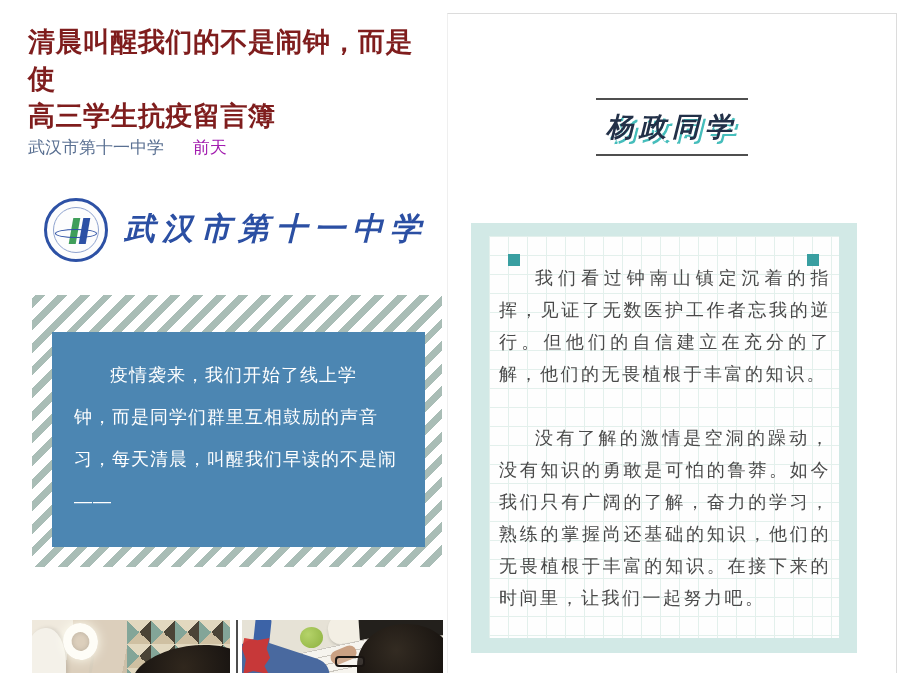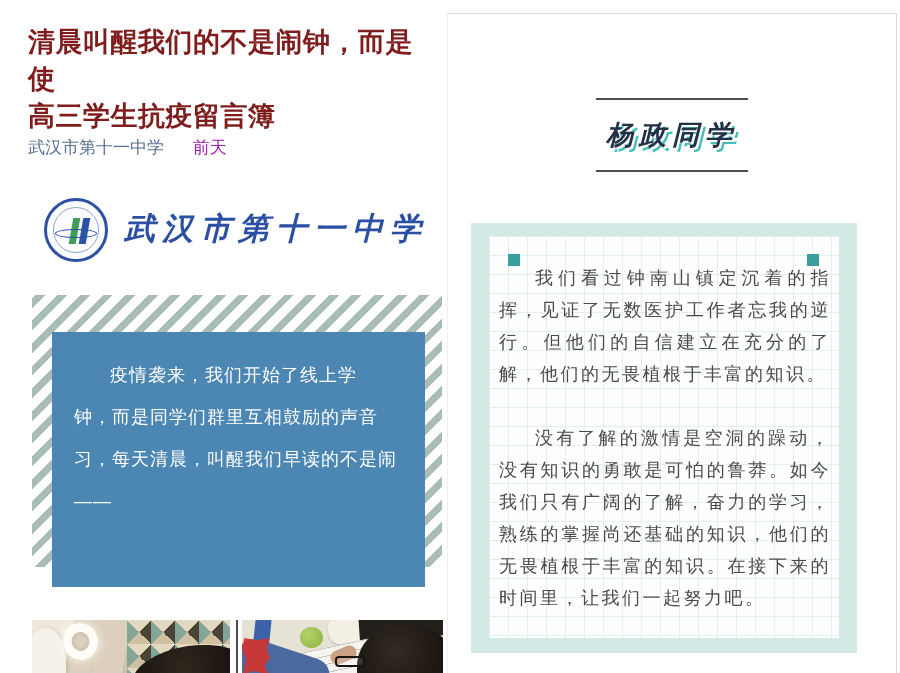--- a/index.html
+++ b/index.html
@@ -24,21 +24,21 @@
                     border-radius:50%; border:1px solid #2d51a5; }
   .bar { position:absolute; top:17px; width:7px; height:26px; transform:skewX(-10deg); }
   .b1 { left:24px; background:#3f9e5a; }
   .b2 { left:34px; background:#2d51a5; }
   .school-script { position:absolute; left:80px; top:12px; width:320px;
                    font-family:"DejaVu Serif","Liberation Serif",serif; font-style:italic; font-weight:700;
                    font-size:31px; color:#2b4fa3; letter-spacing:7px; white-space:nowrap; }
 
   .stripe-box { position:absolute; left:32px; top:295px; width:410px; height:272px;
                 background:repeating-linear-gradient(-45deg,#ffffff 0 9px,#a9bdb6 9px 16px); }
-  .blue-quote { position:absolute; left:20px; top:37px; width:373px; height:255px;
+  .blue-quote { position:absolute; left:20px; top:37px; width:373px; height:215px;
                 background:#4c86b2; padding:22px 22px 0 22px; }
   .q-line { color:#fff; font-size:18px; letter-spacing:1px; line-height:42px; white-space:nowrap; }
   .q-line:first-child { text-indent:2em; }
 
   
   .photo { position:absolute; top:620px; height:53px; overflow:hidden; }
   .photo-left { left:32px; width:198px; background:linear-gradient(100deg,#efe9dd 0 20%,#dccfbc 20% 48%,#cdbfa8 48%); }
   .lamp-base { position:absolute; left:-8px; top:8px; width:42px; height:90px; background:#f4f1e9;
                border-radius:50% 45% 0 0/40%; box-shadow:2px 0 4px rgba(0,0,0,.12); }
   .ring-light { position:absolute; left:30px; top:3px; width:37px; height:37px; border-radius:50%;
@@ -76,21 +76,21 @@
   .red-seal { position:absolute; left:0; top:18px; width:28px; height:36px; background:#d23430; opacity:.92;
               clip-path:polygon(8% 0,55% 6%,98% 0,88% 30%,100% 55%,80% 78%,95% 100%,40% 92%,5% 100%,14% 60%,0 30%);
               }
   .pink-corner { position:absolute; right:-5px; top:36px; width:44px; height:28px; background:#b9a3a6; transform:rotate(9deg); }
 
   
   .right-card { position:absolute; left:447px; top:13px; width:450px; height:660px; background:#fff;
                 border-top:1px solid #dcdcdc; border-right:1px solid #dcdcdc; border-left:1px solid #efefef; }
 
   .student-header { position:absolute; left:0; top:84px; width:100%;
-                    display:flex; flex-direction:column; align-items:center; gap:17px; }
+                    display:flex; flex-direction:column; align-items:center; gap:9px; }
   .h-line { width:152px; height:2px; background:#4f4f4f; }
   .student-name { font-size:27px; font-weight:700; font-style:italic; letter-spacing:6px;
                   color:#223048; text-shadow:2px 2px 0 #ffffff, 4px 4px 0 #45bdbb; }
 
   .quote-frame { position:absolute; left:23px; top:209px; width:386px; height:430px; background:#d2e9e6; }
   .paper { position:absolute; inset:13px 18px 15px 18px; background:#fefefe;
            background-image:linear-gradient(#e3f0ec 1px,transparent 1px),
                             linear-gradient(90deg,#e3f0ec 1px,transparent 1px);
            background-size:19px 19px; }
   .sq { position:absolute; top:18px; width:12px; height:12px; background:#399fa1; }

